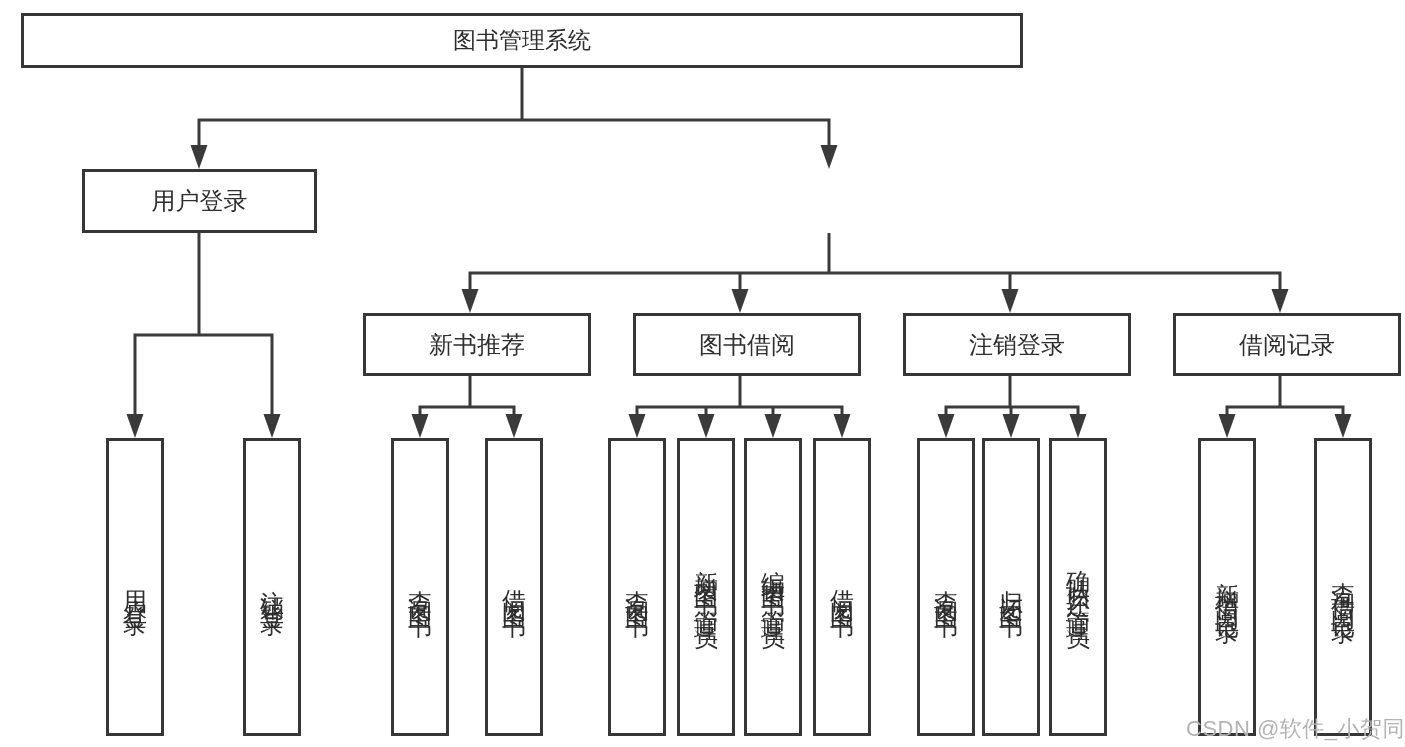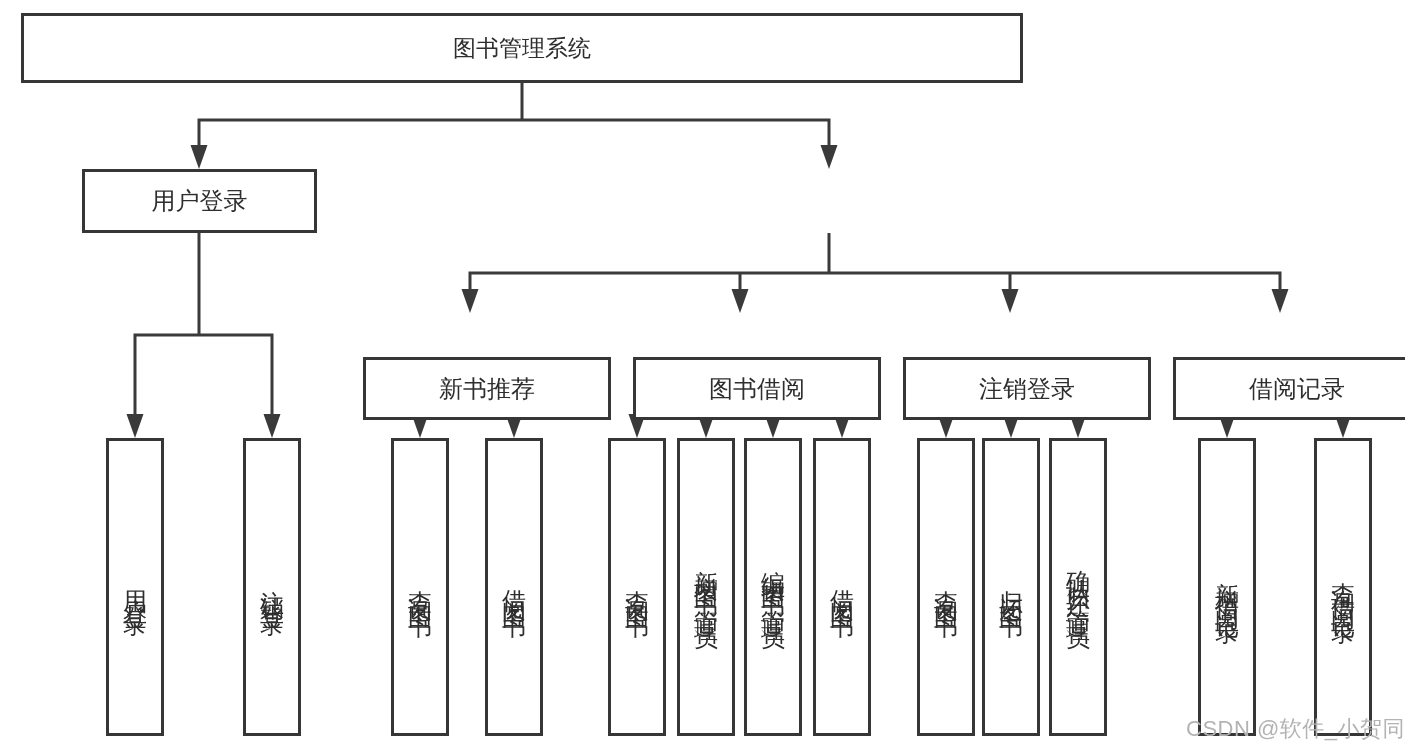--- a/index.html
+++ b/index.html
@@ -41,31 +41,30 @@
     box-sizing: border-box;
     border: 3px solid var(--box-border);
     background: var(--background);
     display: flex;
     align-items: center;
     justify-content: center;
     color: var(--text);
     z-index: 2;
   }
   .node.root {
-    width: 1002px; height: 70px;
+    width: 1002px; height: 55px;
     font-size: 23px;
   }
   .node.lvl2 {
     width: 235px; height: 64px;
     font-size: 24px;
   }
   .node.lvl3 {
-    width: 248px; height: 63px;
+    width: 228px; height: 63px;
     font-size: 24px;
-    margin-top: 44px;
   }
   .node.leaf {
     width: 58px; height: 298px;
     font-size: 24px;
   }
   .node.leaf .label {
     writing-mode: vertical-rl;
     letter-spacing: 8px;
     line-height: 1;
     white-space: nowrap;

